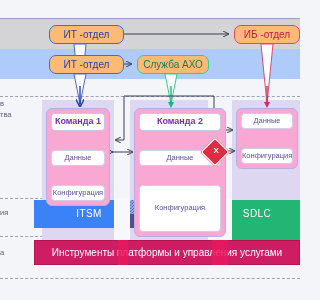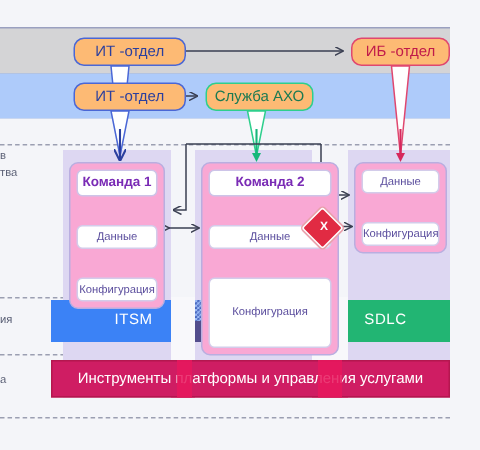--- a/index.html
+++ b/index.html
@@ -37,21 +37,21 @@
           background-image:
             linear-gradient(45deg,#524d8c 25%,transparent 25%,transparent 75%,#524d8c 75%),
             linear-gradient(45deg,#524d8c 25%,transparent 25%,transparent 75%,#524d8c 75%);
           background-size:3px 3px;background-position:0 0,1.5px 1.5px;background-color:#e8e6f4;opacity:.55;}
   .dith-r{position:absolute;left:172px;top:200px;width:42px;height:14px;
           background-image:
             linear-gradient(45deg,#22b573 25%,transparent 25%,transparent 75%,#22b573 75%),
             linear-gradient(45deg,#22b573 25%,transparent 25%,transparent 75%,#22b573 75%);
           background-size:3px 3px;background-position:0 0,1.5px 1.5px;background-color:#e9f7f0;opacity:.55;}
   .sdlc-low{position:absolute;left:172px;top:214px;width:42px;height:14px;background:#22b573;}
-  .sdlc{position:absolute;left:214px;right:0;top:200px;height:28px;background:#22b573;}
+  .sdlc{position:absolute;left:214px;right:0;top:200px;height:40px;background:#22b573;}
   .bandlabel{position:absolute;color:#fff;font-size:10px;letter-spacing:.4px;
              top:0;height:28px;line-height:28px;text-align:center;}
 
   
   .platband{position:absolute;left:34px;right:0;top:240px;height:25px;background:#cf1d63;
             border:1px solid #b4174f;box-sizing:border-box;}
   .platband span{display:block;color:#fff;font-size:10px;line-height:23px;text-align:center;white-space:nowrap;}
   .plat-hl{position:absolute;top:240px;height:25px;background:#e8175d;}
 
   

